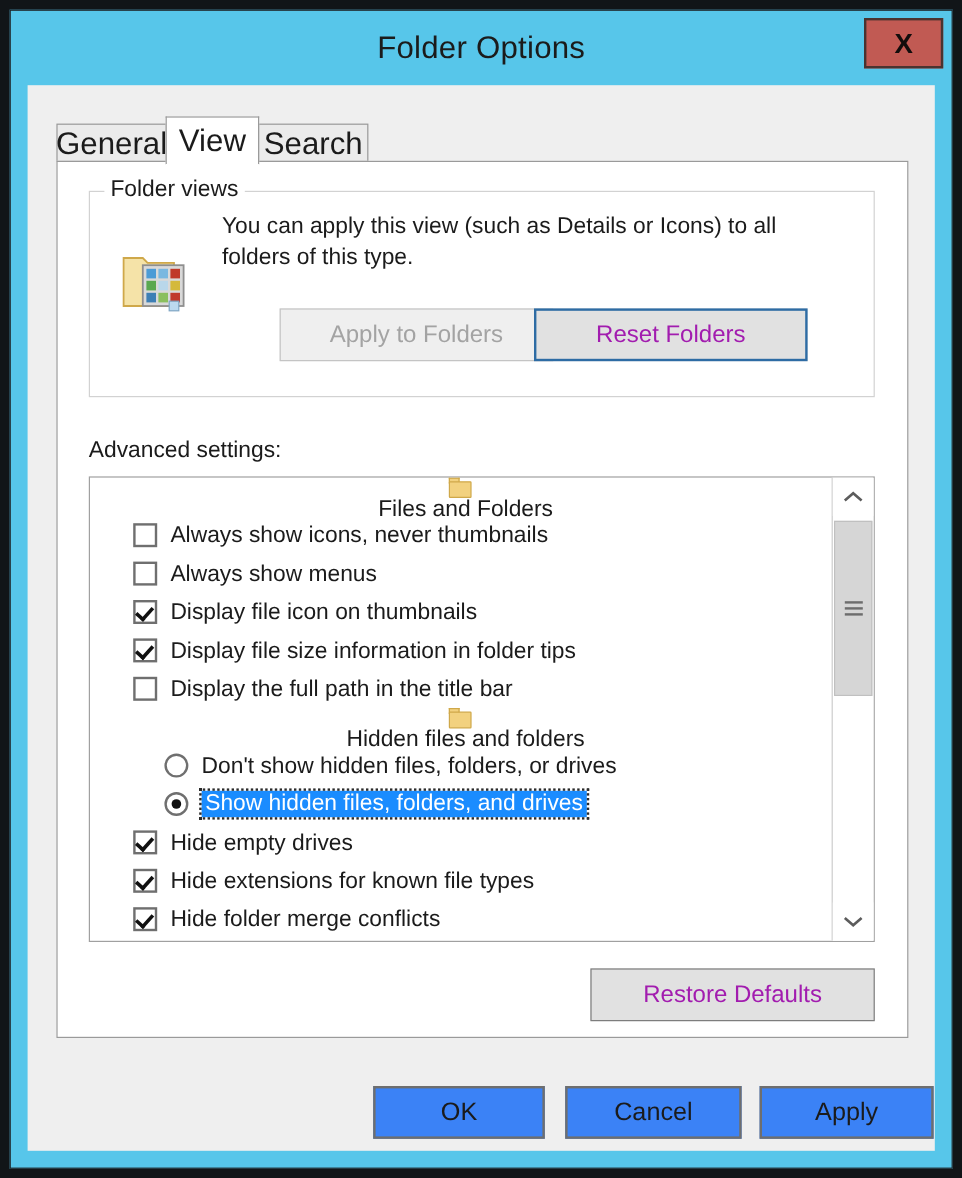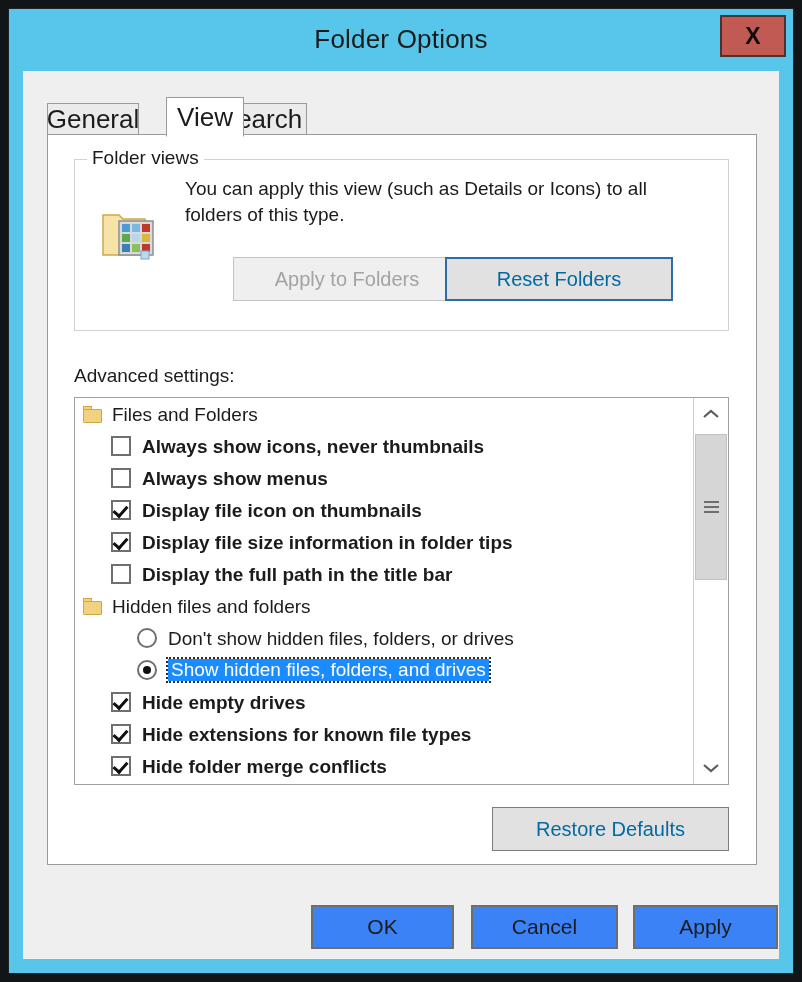--- a/index.html
+++ b/index.html
@@ -98,21 +98,20 @@
     color: #1b1b1b;
     cursor: pointer;
     padding: 0 9px;
   }
   .tab.active {
     top: 0px;
     height: 40px;
     background: #ffffff;
     border-bottom: 1px solid #ffffff;
     z-index: 5;
-    margin-left: 28px;
   }
   #tab-general { left: 0px;   width: 92px; }
   #tab-view    { left: 91px;  width: 78px; }
   #tab-search  { left: 168px; width: 92px; }
 
   
   #tab-panel {
     position: absolute;
     left: 24px;
     top: 63px;
@@ -160,21 +159,21 @@
   }
   .gbtn {
     position: absolute;
     background: #e1e1e1;
     border: 1px solid #a5a5a5;
     box-sizing: border-box;
     display: flex;
     align-items: center;
     justify-content: center;
     font-size: 20px;
-    color: #0369a1;
+    color: #a21caf;
     cursor: pointer;
   }
   #apply-to-folders-button {
     left: 110px;
     top: 97px;
     width: 228px;
     height: 44px;
     color: #a3a3a3;
     border-color: #c4c4c4;
     background: #efefef;
@@ -222,22 +221,22 @@
     display: flex;
     align-items: center;
     font-size: 19px;
     color: #1b1b1b;
     white-space: nowrap;
     cursor: default;
   }
   .setting-row .row-label { line-height: 1; }
 
   
-  .lvl-group  { padding-left: 8px;  }
-  .lvl-item   { padding-left: 36px; font-weight: bold; }
+  .lvl-group  { padding-left: 8px; flex-direction: column;  }
+  .lvl-item   { padding-left: 36px; }
   .lvl-radio  { padding-left: 62px; }
 
   
   .folder-glyph {
     width: 19px;
     height: 17px;
     margin-right: 10px;
     flex: none;
     position: relative;
   }

